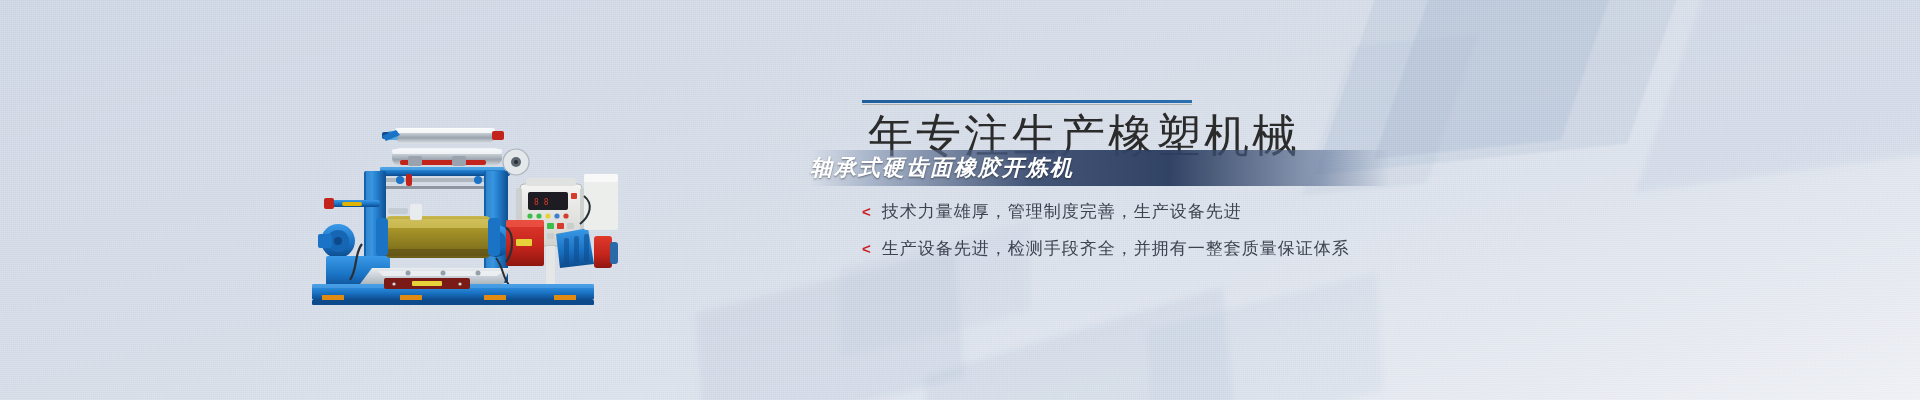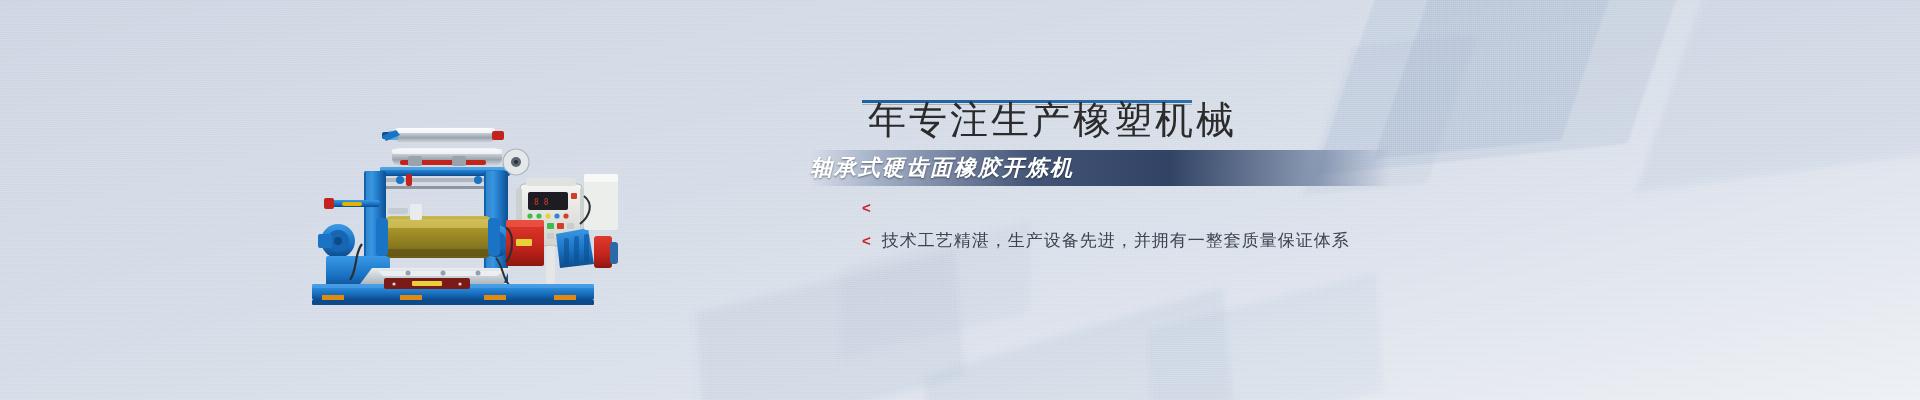--- a/index.html
+++ b/index.html
@@ -78,22 +78,22 @@
     width:330px;height:3px;margin-left:0;
     background:linear-gradient(to right,#1f5f9e,#2a6fae);
     position:absolute;left:862px;top:100px;
   }
   .divider-sub{
     width:330px;height:1px;
     background:rgba(140,140,130,.55);
     position:absolute;left:862px;top:104px;
   }
   .main-title{
-    position:absolute;left:868px;top:95px;
-    font-size:38px;letter-spacing:3px;color:#2b2b2b;
+    position:absolute;left:868px;top:106px;
+    font-size:45px;letter-spacing:3px;color:#2b2b2b;
     font-family:"Liberation Serif","DejaVu Serif",serif;
     font-weight:400;white-space:nowrap;
   }
   .sub-band{
     position:absolute;left:810px;top:150px;width:580px;height:36px;
     background:linear-gradient(to right,
       rgba(190,200,216,0) 0%,
       rgba(118,136,168,.55) 12%,
       rgba(58,76,112,.94) 38%,
       rgba(44,62,96,.97) 62%,
@@ -306,20 +306,21 @@
 
   <h1 class="main-title">年专注生产橡塑机械</h1>
 
   <div class="sub-band">
     <span class="sub-title">轴承式硬齿面橡胶开炼机</span>
   </div>
 
   <div class="bullets">
     <div class="bullet">
       <span class="chev">&lt;</span>
+      <span>技术力量雄厚，管理制度完善，生产设备先进</span>
     </div>
     <div class="bullet">
       <span class="chev">&lt;</span>
-      <span>技术工艺精湛，生产设备先进，并拥有一整套质量保证体系</span>
+      <span>生产设备先进，检测手段齐全，并拥有一整套质量保证体系</span>
     </div>
   </div>
 
 </div>
 
 </body></html>

